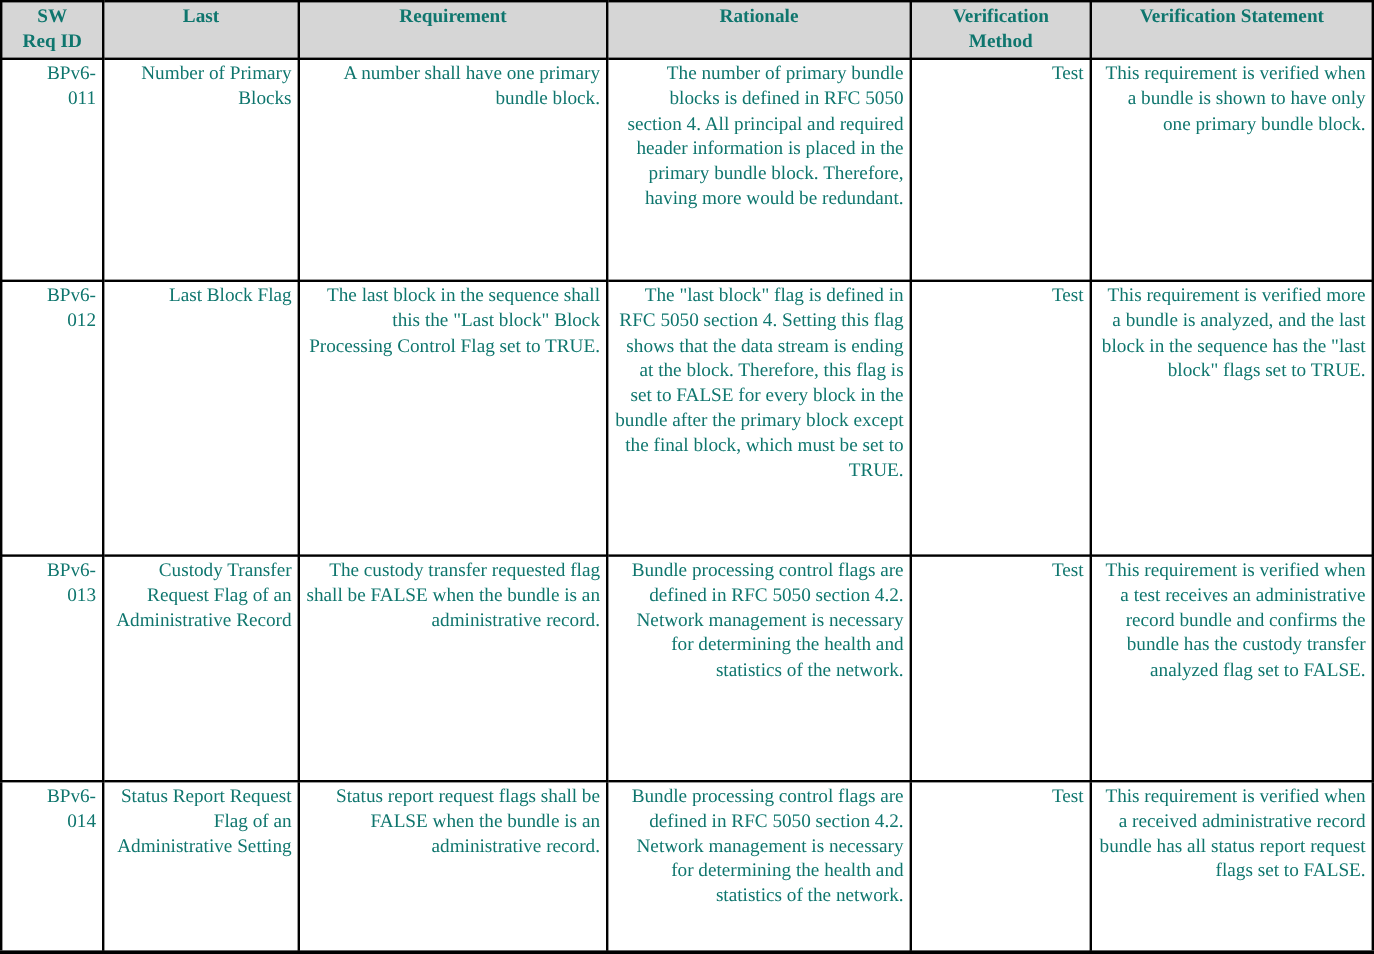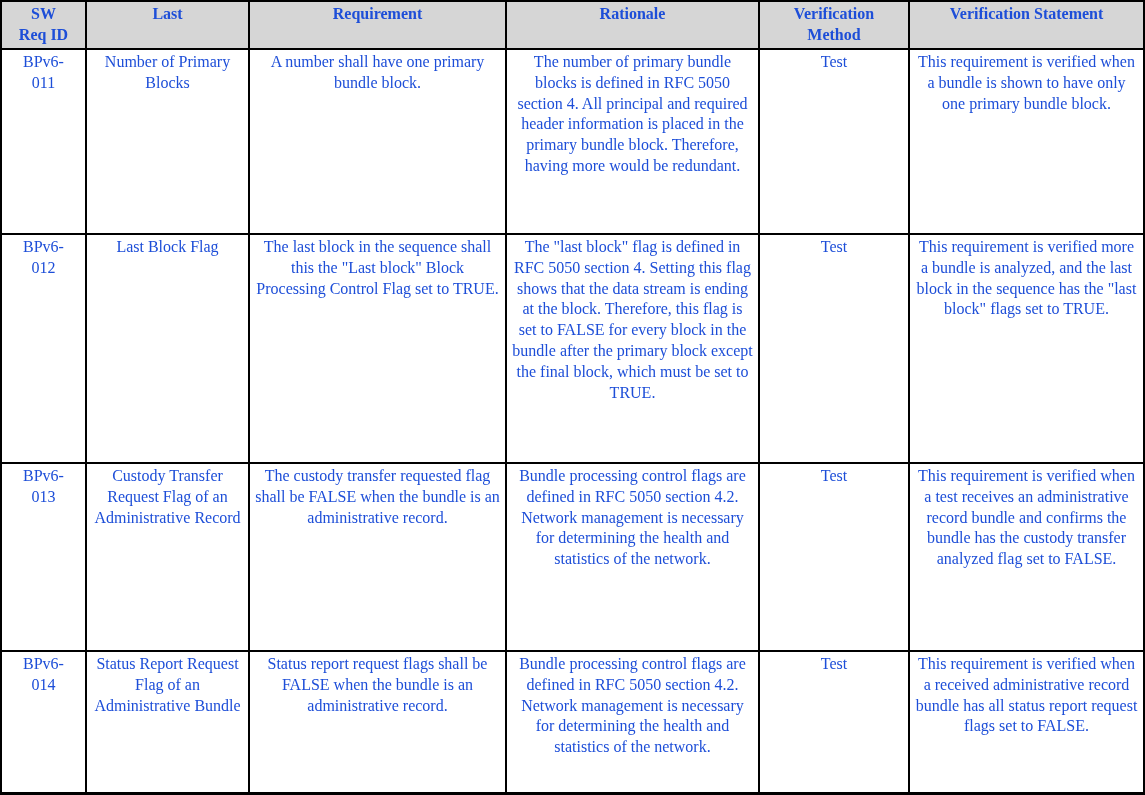--- a/index.html
+++ b/index.html
@@ -14,42 +14,42 @@
     background: #ffffff;
     overflow: hidden;
   }
   table.req-table {
     border-collapse: collapse;
     table-layout: fixed;
     width: 1143px;
     font-family: "Liberation Serif", "DejaVu Serif", serif;
     font-size: 16px;
     line-height: 1.3;
-    color: #1d4ed8;
+    color: #0f766e;
   }
   table.req-table th,
   table.req-table td {
     border: 2px solid #000000;
     vertical-align: top;
     box-sizing: border-box;
     overflow: hidden;
   }
   table.req-table {
     border-bottom: 4px solid #000000;
   }
   table.req-table th {
     background: var(--header-bg, #d6d6d6);
     font-weight: bold;
     text-align: center;
     padding: 2px 4px;
     white-space: pre-line;
   }
   table.req-table td {
     padding: 2px 5px 2px 5px;
-    text-align: center;
+    text-align: right;
   }
   td.cell-req-id {
     white-space: pre-line;
   }
   td.cell-method {
     text-align: center;
   }
   tr.header-row { height: 48px; }
   tr.row-0 { height: 185px; }
   tr.row-1 { height: 229px; }
@@ -105,21 +105,21 @@
 013</td>
         <td class="cell-title">Custody Transfer Request Flag of an Administrative Record</td>
         <td class="cell-requirement">The custody transfer requested flag shall be FALSE when the bundle is an administrative record.</td>
         <td class="cell-rationale">Bundle processing control flags are defined in RFC 5050 section 4.2. Network management is necessary for determining the health and statistics of the network.</td>
         <td class="cell-method">Test</td>
         <td class="cell-statement">This requirement is verified when a test receives an administrative record bundle and confirms the bundle has the custody transfer analyzed flag set to FALSE.</td>
       </tr>
       <tr class="row-3">
         <td class="cell-req-id">BPv6-
 014</td>
-        <td class="cell-title">Status Report Request Flag of an Administrative Bundle</td>
+        <td class="cell-title">Status Report Request Flag of an Administrative Setting</td>
         <td class="cell-requirement">Status report request flags shall be FALSE when the bundle is an administrative record.</td>
         <td class="cell-rationale">Bundle processing control flags are defined in RFC 5050 section 4.2. Network management is necessary for determining the health and statistics of the network.</td>
         <td class="cell-method">Test</td>
         <td class="cell-statement">This requirement is verified when a received administrative record bundle has all status report request flags set to FALSE.</td>
       </tr>
     </tbody>
   </table>
 </div>
 
 </body></html>

